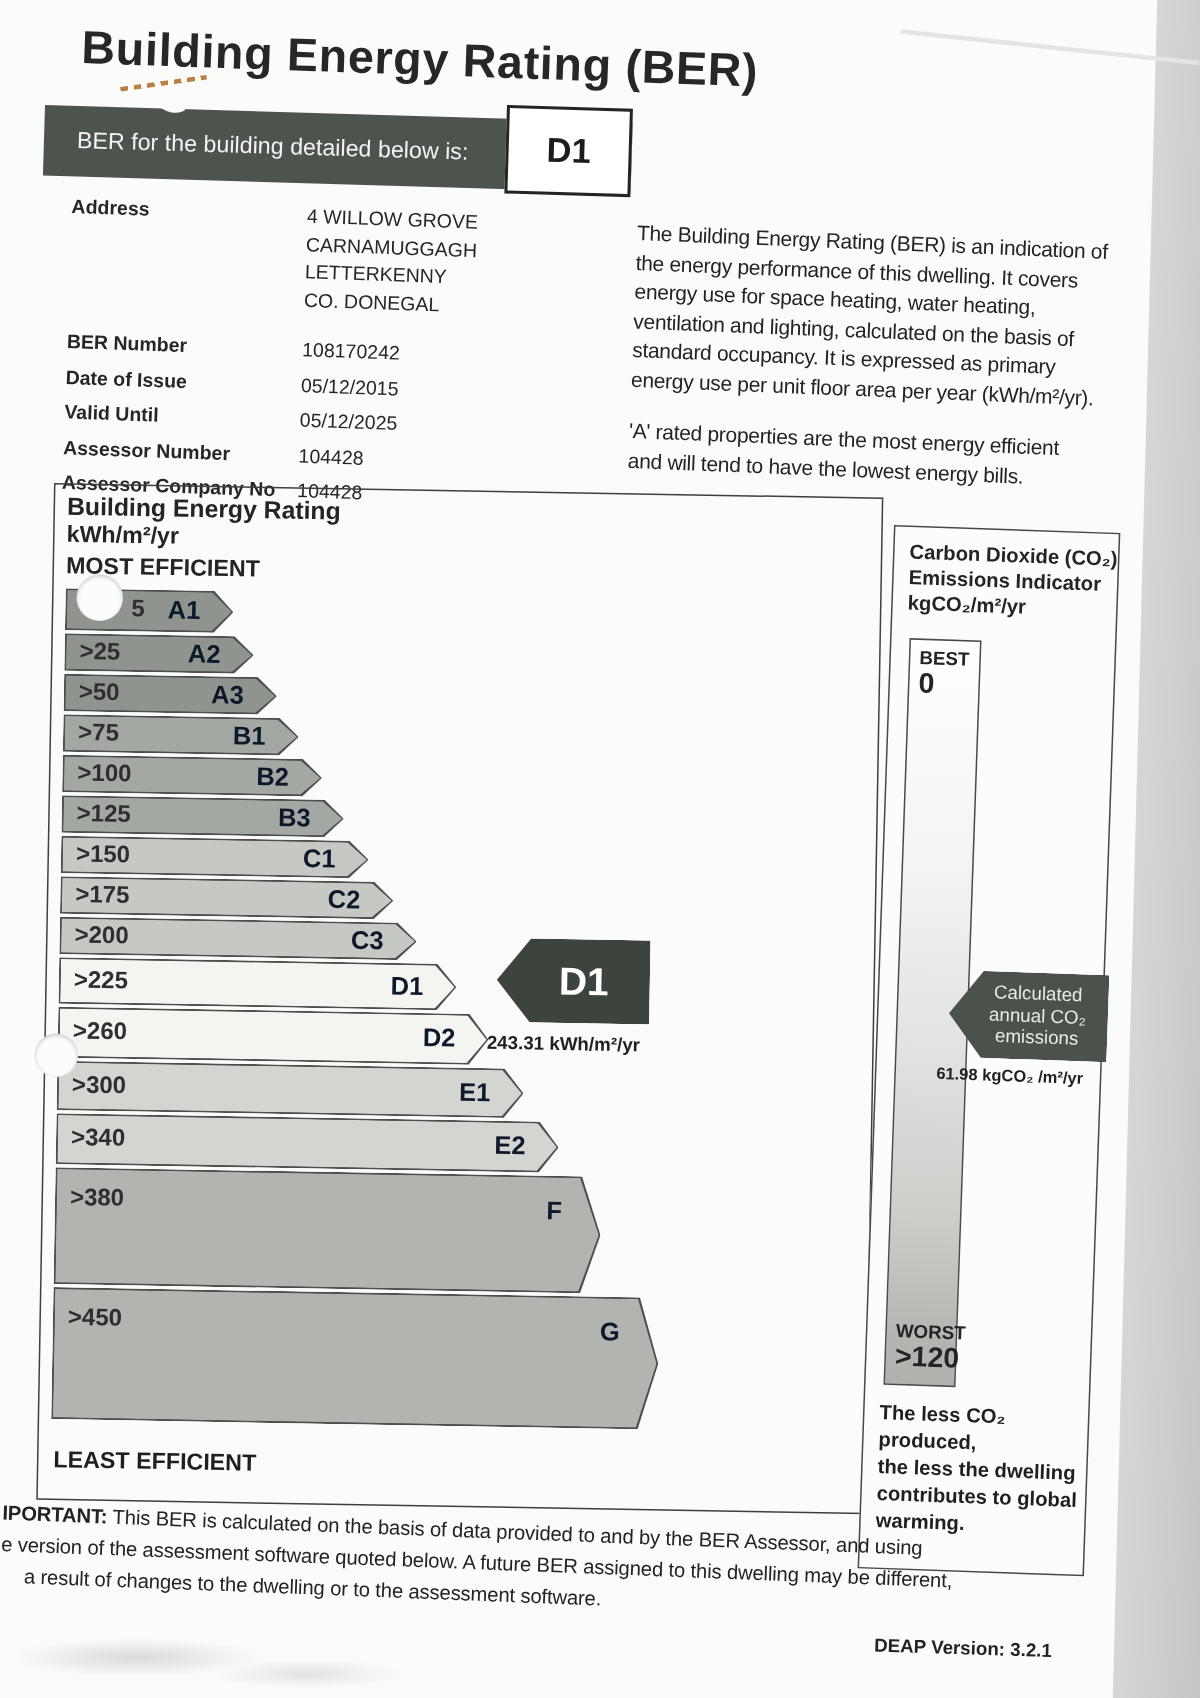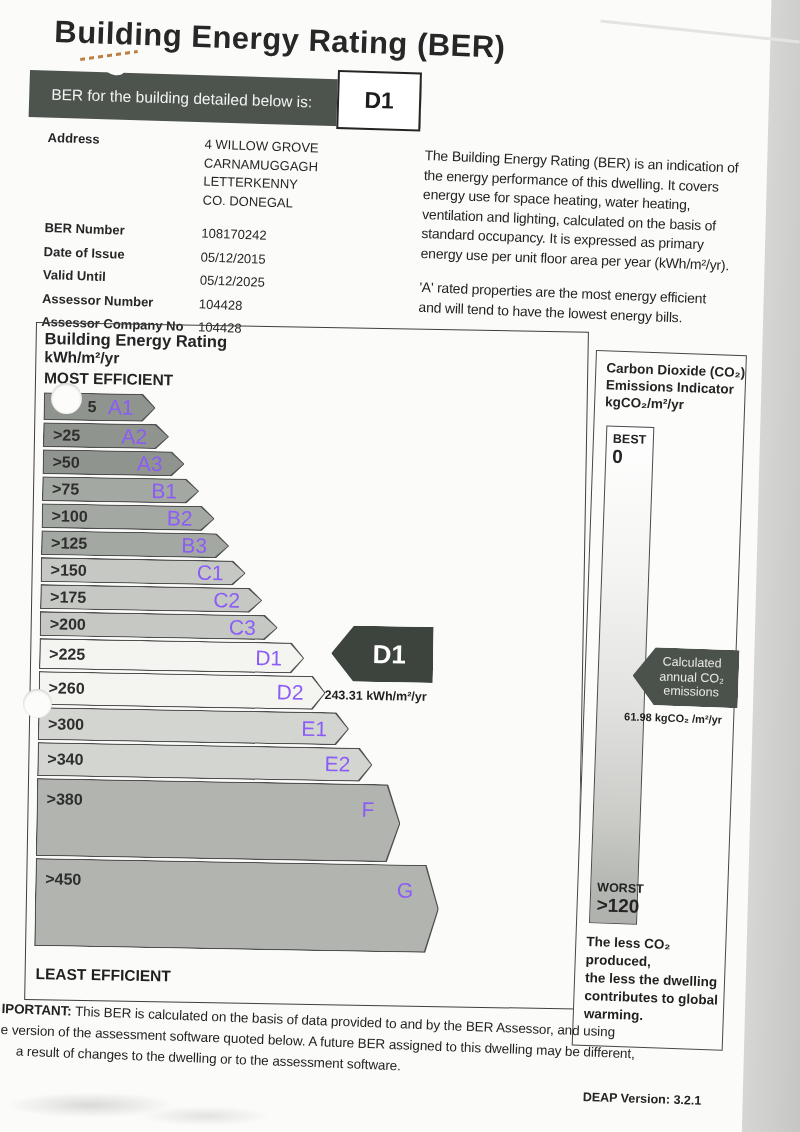--- a/index.html
+++ b/index.html
@@ -58,21 +58,21 @@
   .ber-head .h2{font-size:15.5px;}
   .ber-head .h3{font-size:15.5px;margin-top:3px;}
   .bands{margin-top:5px;padding-left:8px;}
   .band{position:relative;margin-bottom:2px;}
   .band-shape{position:absolute;inset:0;
       clip-path:polygon(0 0,calc(100% - 13px) 0,100% 50%,calc(100% - 13px) 100%,0 100%);}
   .band-shape.inner{inset:1.2px;}
   .band .thr{position:absolute;left:10px;top:50%;transform:translateY(-50%);
       font-weight:bold;font-size:16px;color:#2e2e2e;z-index:2;}
   .band .grade{position:absolute;right:22px;top:50%;transform:translateY(-50%);
-      font-weight:normal;font-size:21px;color:#8b5cf6;z-index:2;}
+      font-weight:bold;font-size:17px;color:#0f172a;z-index:2;}
   .band.tall .thr{top:12px;transform:none;text-align:center;}
   .band.tall .grade{top:14px;transform:none;right:26px;}
   .band.indent .thr{left:44px;}
   .least{position:absolute;left:10px;bottom:16px;font-weight:bold;font-size:15.5px;color:#1f1f1f;}
   .marker{position:absolute;left:300px;top:297px;width:88px;height:56px;color:#ffffff;
       clip-path:polygon(0 50%,22% 0,100% 0,100% 100%,22% 100%);
       display:flex;align-items:center;justify-content:center;padding-left:14px;
       font-size:26px;font-weight:bold;}
   .marker-value{position:absolute;left:294px;top:360px;font-size:12.5px;font-weight:bold;color:#1f1f1f;}
 

